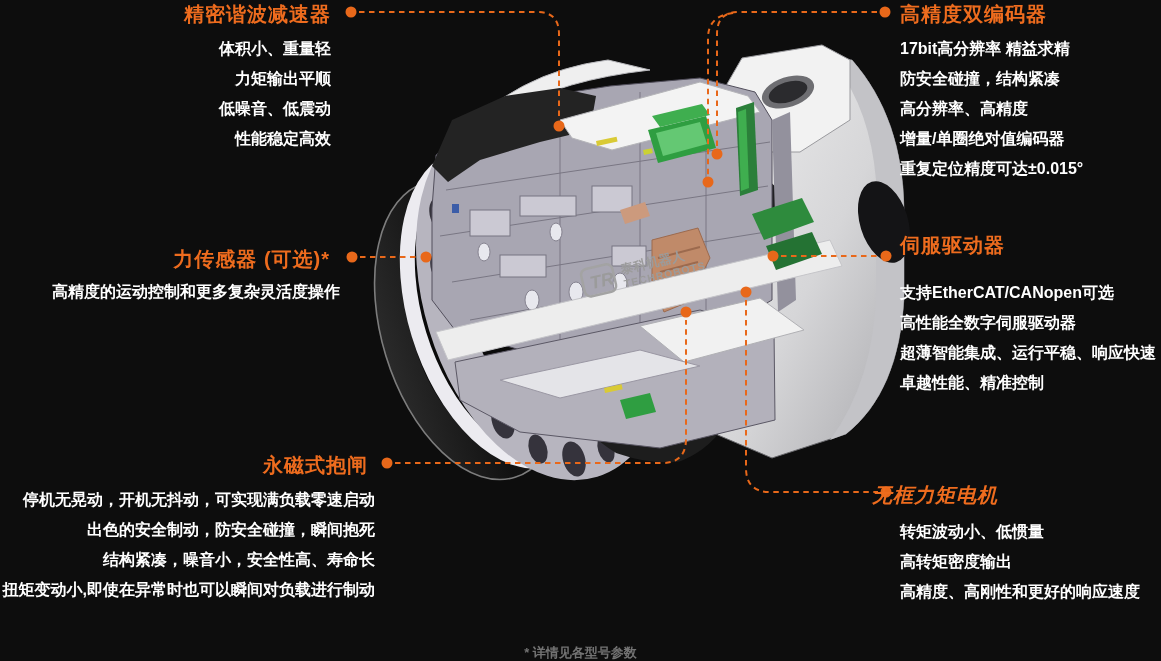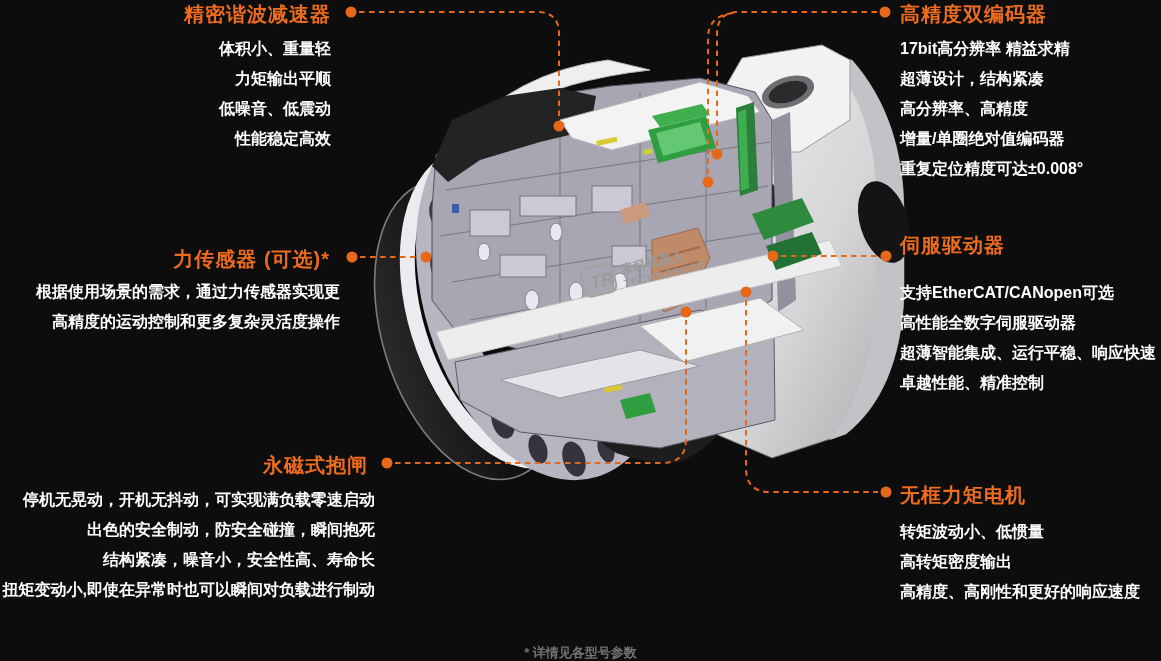--- a/index.html
+++ b/index.html
@@ -182,48 +182,47 @@
 <div class="callout c-lines align-r" style="top:34px;right:830px;">
   <div>体积小、重量轻</div>
   <div>力矩输出平顺</div>
   <div>低噪音、低震动</div>
   <div>性能稳定高效</div>
 </div>
 
 <div class="callout c-title align-l" style="top:1px;left:900px;">高精度双编码器</div>
 <div class="callout c-lines align-l" style="top:34px;left:900px;">
   <div>17bit高分辨率 精益求精</div>
-  <div>超薄设计，结构紧凑</div>
+  <div>防安全碰撞，结构紧凑</div>
   <div>高分辨率、高精度</div>
   <div>增量/单圈绝对值编码器</div>
-  <div>重复定位精度可达±0.008°</div>
+  <div>重复定位精度可达±0.015°</div>
 </div>
 
 <div class="callout c-title align-r" style="top:246px;right:831px;">力传感器 (可选)*</div>
 <div class="callout c-lines align-r" style="top:277px;right:821px;">
-  <div>根据使用场景的需求，通过力传感器实现更</div>
   <div>高精度的运动控制和更多复杂灵活度操作</div>
 </div>
 
 <div class="callout c-title align-l" style="top:232px;left:900px;">伺服驱动器</div>
 <div class="callout c-lines align-l" style="top:278px;left:900px;">
   <div>支持EtherCAT/CANopen可选</div>
   <div>高性能全数字伺服驱动器</div>
   <div>超薄智能集成、运行平稳、响应快速</div>
   <div>卓越性能、精准控制</div>
 </div>
 
 <div class="callout c-title align-r" style="top:452px;right:793px;text-align:center;">永磁式抱闸</div>
 <div class="callout c-lines align-r" style="top:485px;right:786px;">
   <div>停机无晃动，开机无抖动，可实现满负载零速启动</div>
   <div>出色的安全制动，防安全碰撞，瞬间抱死</div>
   <div>结构紧凑，噪音小，安全性高、寿命长</div>
   <div>扭矩变动小,即使在异常时也可以瞬间对负载进行制动</div>
 </div>
 
-<div class="callout c-title align-l" style="top:482px;left:900px;">无框力矩电机</div>
+<div class="callout c-title align-l" style="top:482px;left:872px;font-style:italic;">无框力矩电机</div>
 <div class="callout c-lines align-l" style="top:517px;left:900px;">
   <div>转矩波动小、低惯量</div>
   <div>高转矩密度输出</div>
   <div>高精度、高刚性和更好的响应速度</div>
 </div>
 
 <div class="footnote">* 详情见各型号参数</div>
 
 </body></html>

